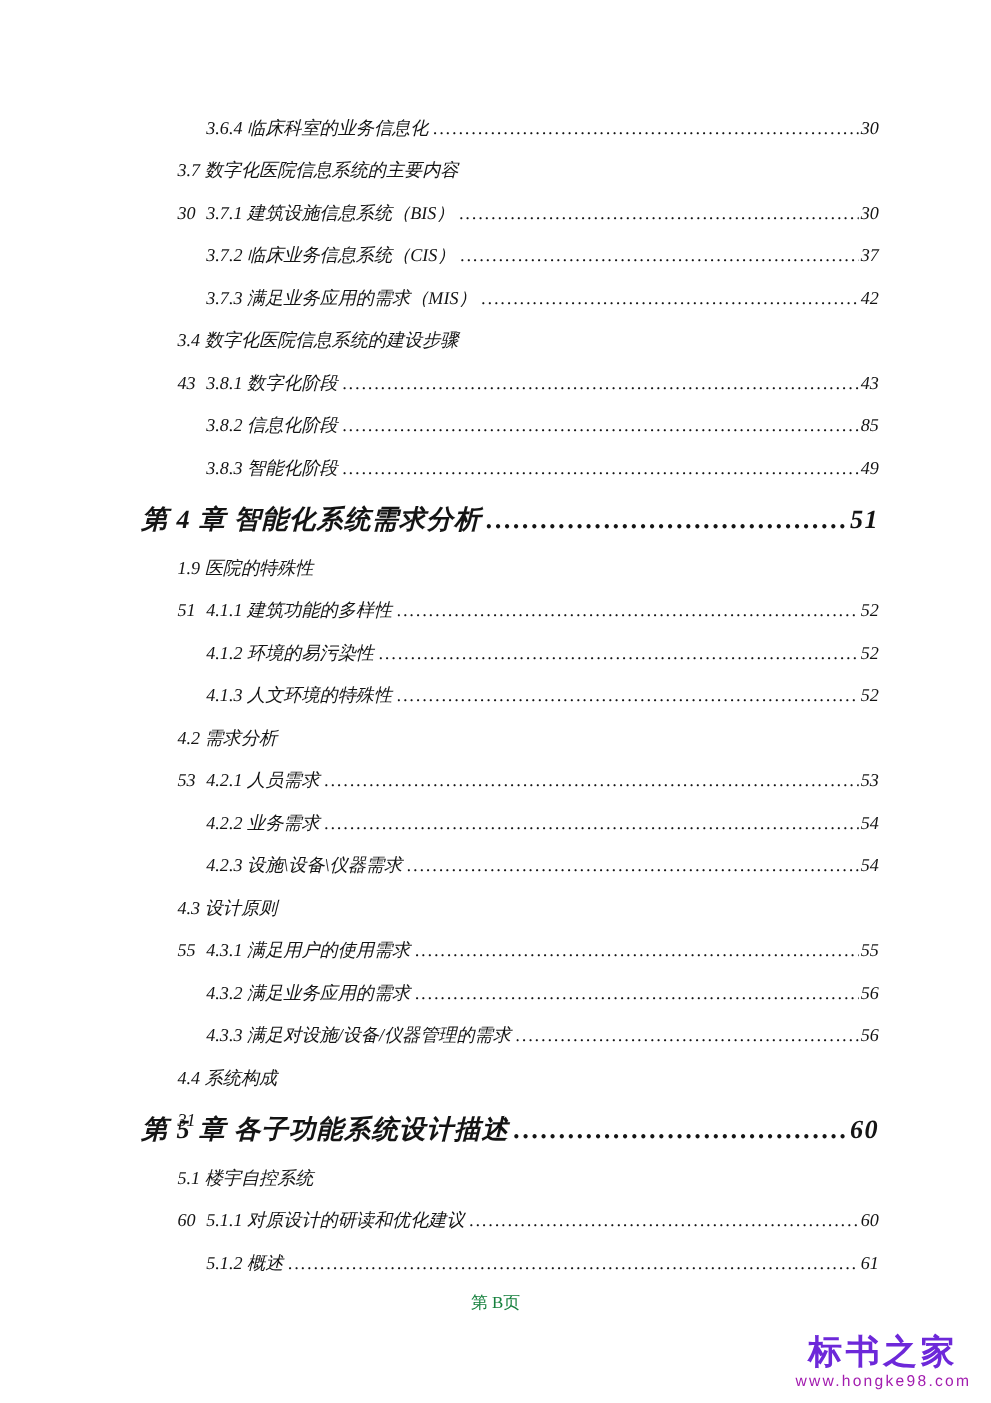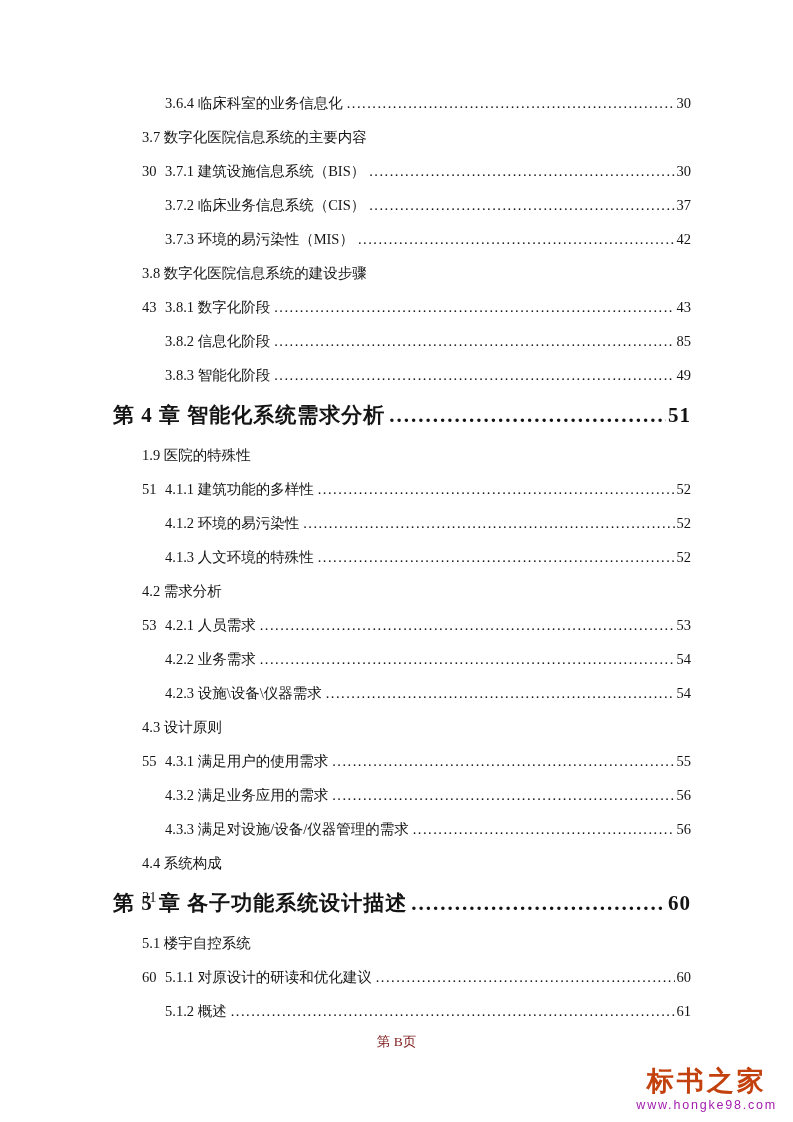--- a/index.html
+++ b/index.html
@@ -9,21 +9,22 @@
     height: 1122px;
     background: #ffffff;
     overflow: hidden;
     font-family: "Liberation Serif", "DejaVu Serif", serif;
     color: #141414;
   }
   .toc {
     position: absolute;
     top: 86px;
     left: 0;
-    right: 12px;
+    right: 0;
+    font-style: italic;
   }
   .row {
     display: flex;
     align-items: baseline;
     height: 34px;
     line-height: 34px;
     padding-right: 90px;
     font-size: 14.5px;
     white-space: nowrap;
   }
@@ -51,35 +52,35 @@
   }
   .row.chapter .dots::after { letter-spacing: 2px; }
   .page-num { flex: none; white-space: nowrap; }
   .footer {
     position: absolute;
     top: 1033px;
     left: 0;
     width: 100%;
     text-align: center;
     font-size: 13.5px;
-    color: #7f1d1d;
+    color: #15803d;
   }
   .watermark {
     position: absolute;
     right: 16px;
     bottom: 10px;
     text-align: center;
     font-family: "Liberation Sans", "DejaVu Sans", sans-serif;
     user-select: none;
   }
   .wm-name {
     font-size: 27px;
     font-weight: bold;
     letter-spacing: 3px;
-    color: #c2410c;
+    color: #6d28d9;
     line-height: 1.1;
   }
   .wm-url {
     font-size: 12.5px;
     letter-spacing: 1.8px;
     color: #a21caf;
     margin-top: 1px;
   }
 </style>
 </head>
@@ -102,26 +103,26 @@
         <span class="label">3.7.1 建筑设施信息系统（BIS）</span>
         <span class="dots"></span>
         <span class="page-num">30</span>
       </div>
       <div class="row l3">
         <span class="label">3.7.2 临床业务信息系统（CIS）</span>
         <span class="dots"></span>
         <span class="page-num">37</span>
       </div>
       <div class="row l3">
-        <span class="label">3.7.3 环境的易污染性（MIS）</span>
+        <span class="label">3.7.3 满足业务应用的需求（MIS）</span>
         <span class="dots"></span>
         <span class="page-num">42</span>
       </div>
       <div class="row l2">
-        <span class="label">3.8 数字化医院信息系统的建设步骤</span>
+        <span class="label">3.4 数字化医院信息系统的建设步骤</span>
         <span class="dots"></span>
         <span class="page-num">43</span>
       </div>
       <div class="row l3">
         <span class="label">3.8.1 数字化阶段</span>
         <span class="dots"></span>
         <span class="page-num">43</span>
       </div>
       <div class="row l3">
         <span class="label">3.8.2 信息化阶段</span>

